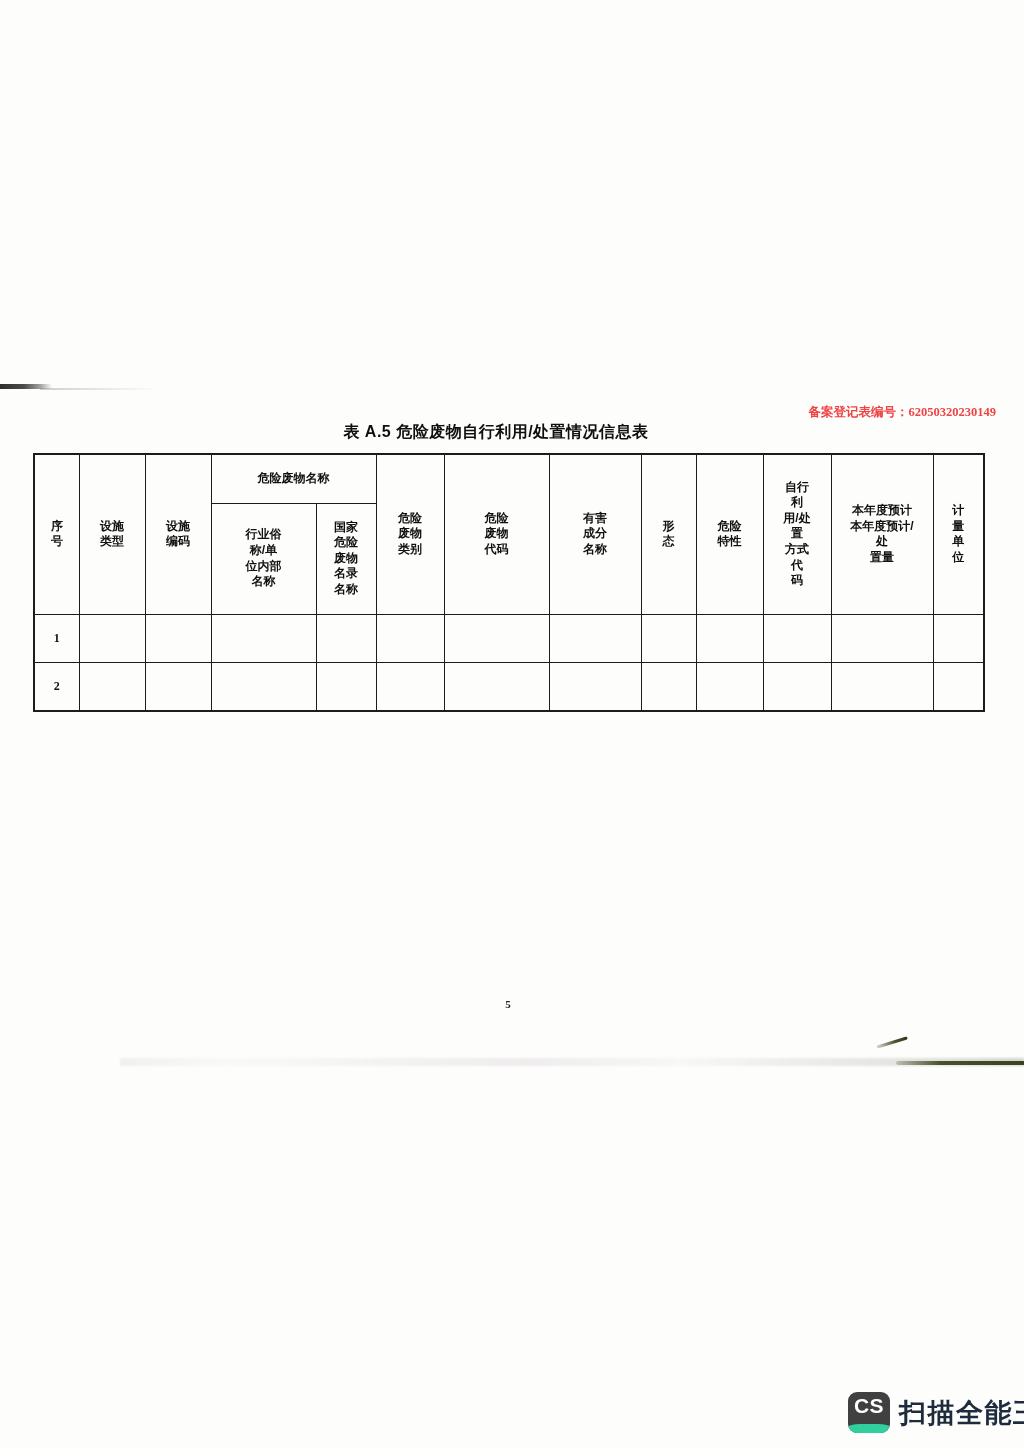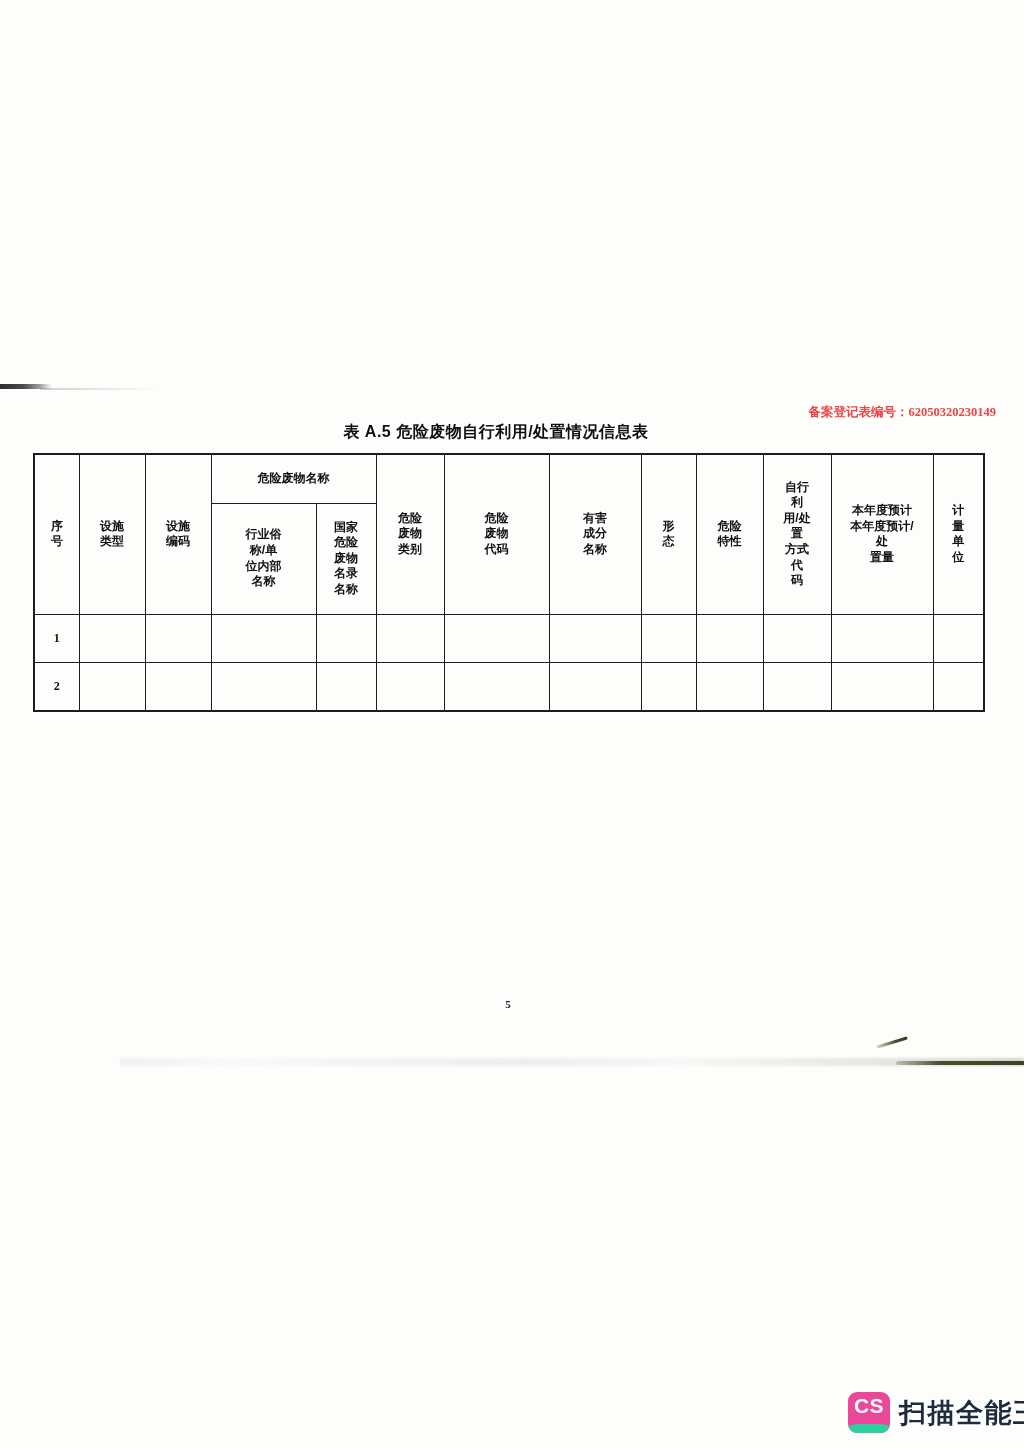--- a/index.html
+++ b/index.html
@@ -124,21 +124,21 @@
   
   .watermark {
     position: absolute;
     left: 848px; top: 1392px;
     display: flex;
     align-items: center;
   }
   .cs-icon {
     position: relative;
     width: 42px; height: 41px;
-    background: #ec4899;
+    background: #404040;
     border-radius: 9px;
     overflow: hidden;
     flex-shrink: 0;
   }
   .cs-icon .cs-letters {
     position: absolute;
     top: 2px; left: 0; width: 100%;
     text-align: center;
     color: #ffffff;
     font-weight: bold;

